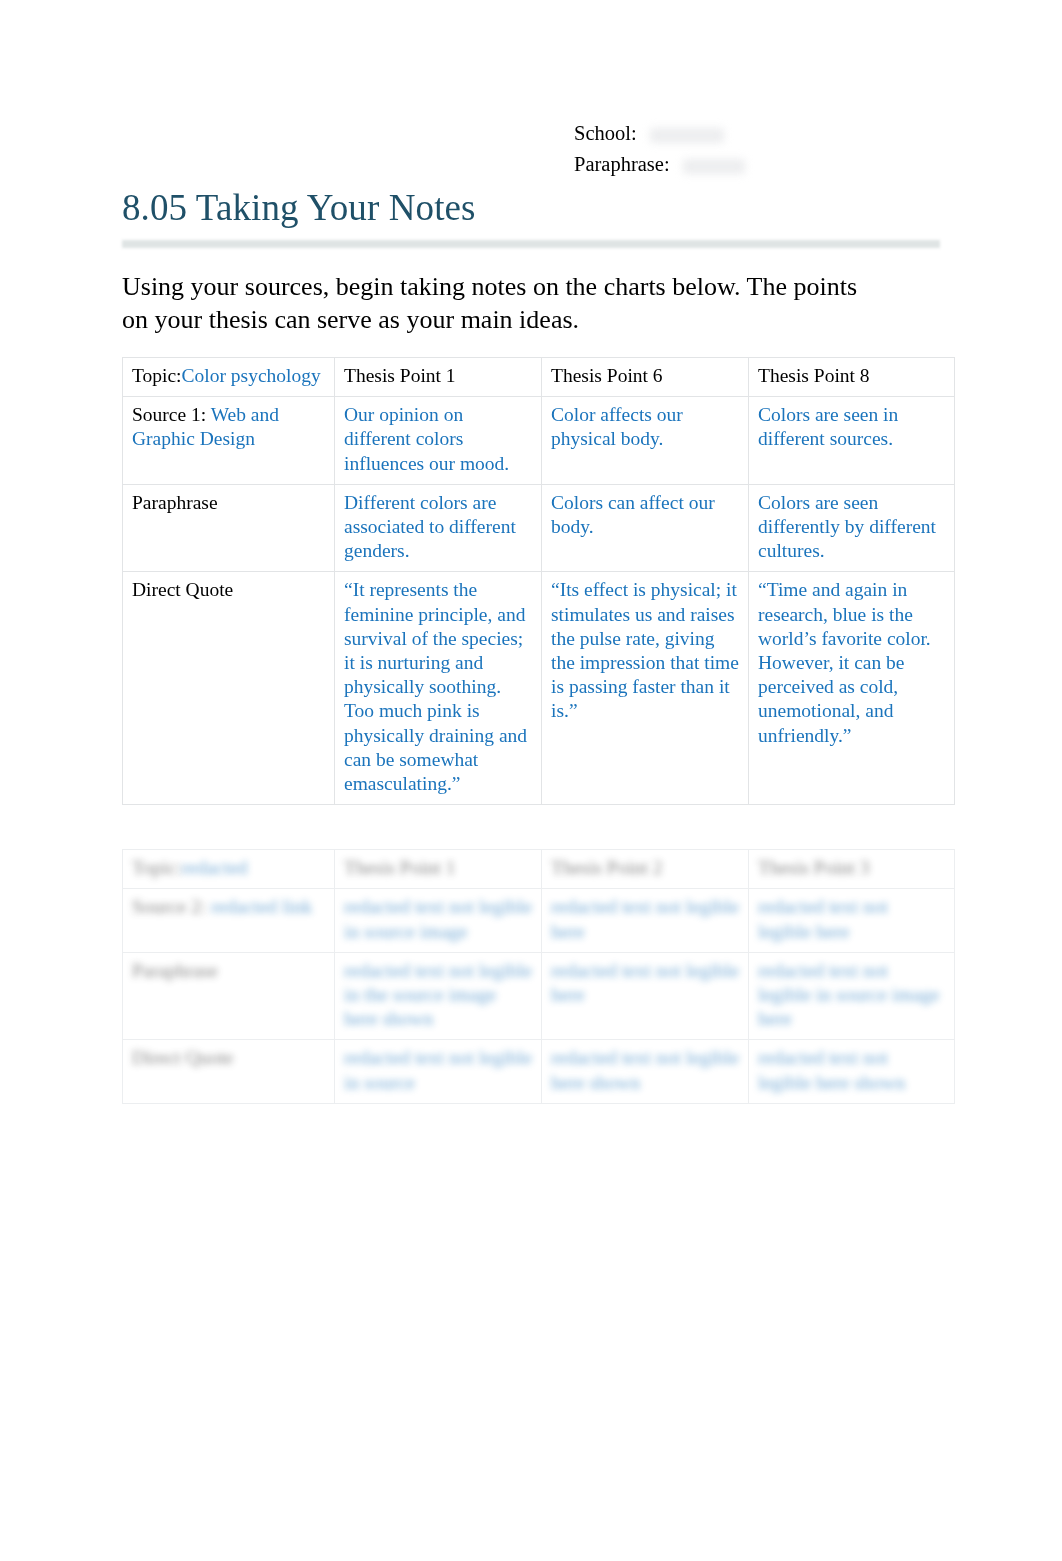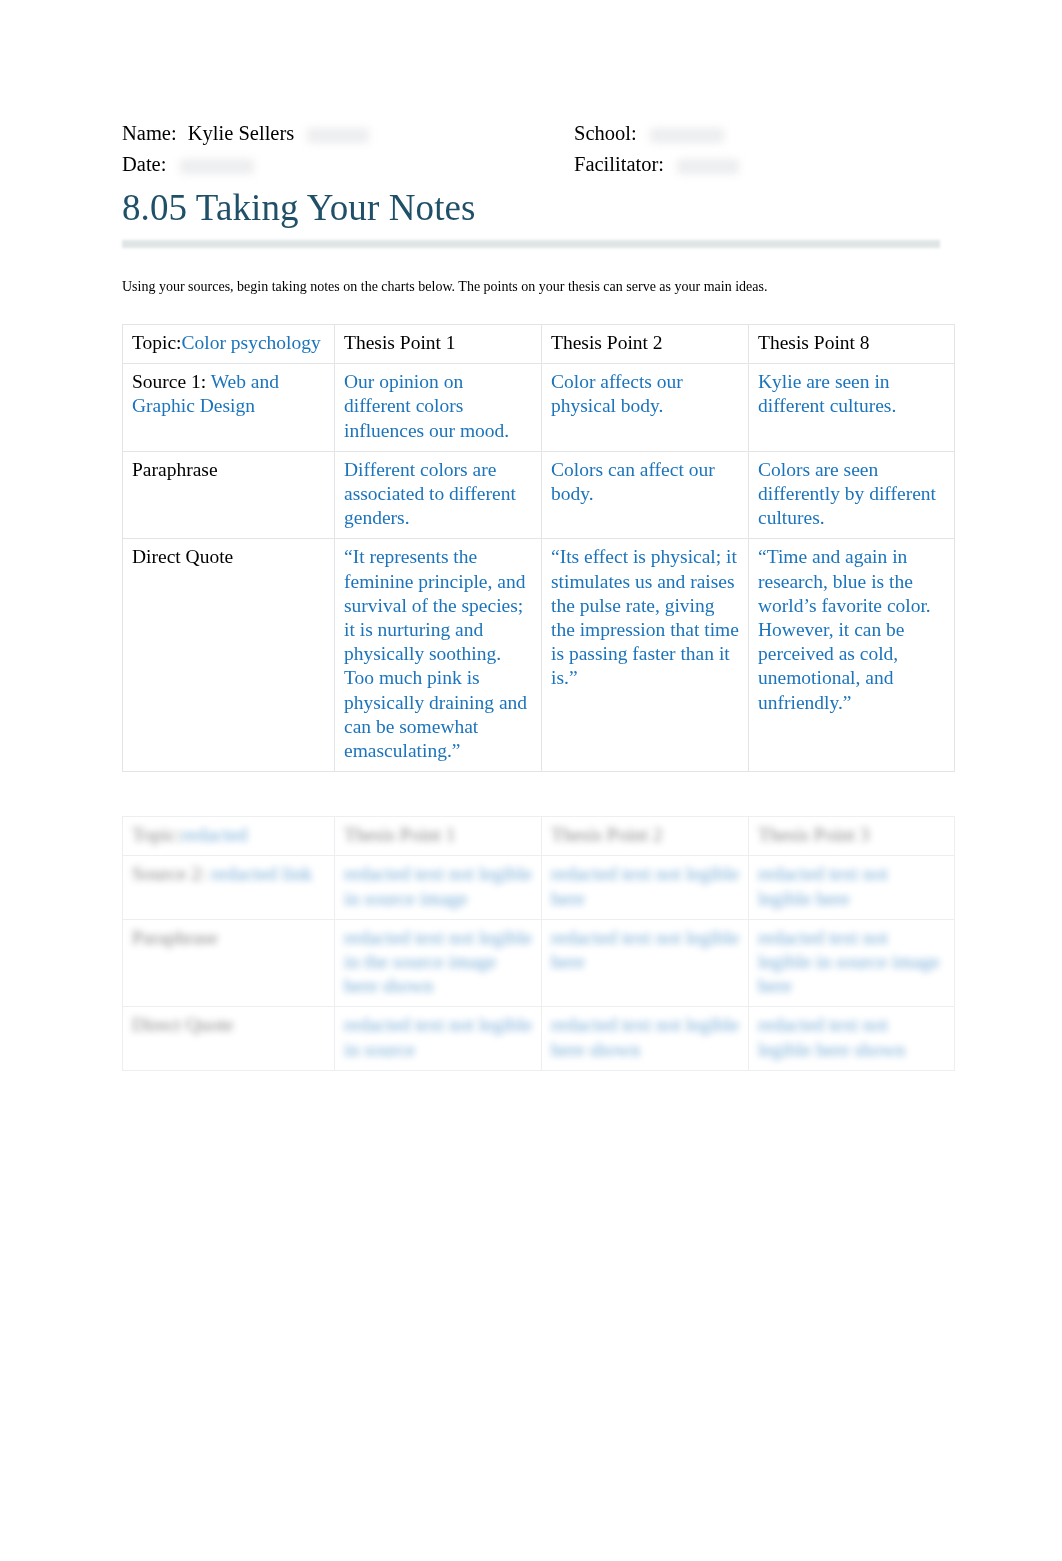--- a/index.html
+++ b/index.html
@@ -68,21 +68,21 @@
     margin-top: 10px;
     height: 8px;
     width: 818px;
     background: #dfe4e4;
     filter: blur(1.4px);
   }
 
   
   .intro {
     margin-top: 22px;
-    font-size: 14px;
+    font-size: 26px;
     line-height: 33px;
     color: #000;
     width: 760px;
   }
 
   
   .notes-table {
     border-collapse: collapse;
     table-layout: fixed;
     width: 832px;
@@ -123,38 +123,27 @@
   }
   .table2 td { border-color: #eceef0; }
 </style>
 </head>
 <body>
 
 <div class="page">
   <div class="content">
 
     <div class="meta">
-      <div class="meta-col-left">
-        <div class="meta-row">
-          <span class="meta-label">Name:</span>
-          <span class="meta-value">Kylie Sellers</span>
-          <span class="redacted w-small"></span>
-        </div>
-        <div class="meta-row">
-          <span class="meta-label">Date:</span>
-          <span class="redacted w-mid"></span>
-        </div>
-      </div>
       <div class="meta-col-right">
         <div class="meta-row">
           <span class="meta-label">School:</span>
           <span class="redacted w-mid"></span>
         </div>
         <div class="meta-row">
-          <span class="meta-label">Facilitator:</span>
+          <span class="meta-label">Paraphrase:</span>
           <span class="redacted w-small"></span>
         </div>
       </div>
     </div>
 
     <div class="doc-title">8.05 Taking Your Notes</div>
     <div class="title-rule"></div>
 
     <div class="intro">Using your sources, begin taking notes on the charts below. The points on your thesis can serve as your main ideas.</div>
 
@@ -164,31 +153,31 @@
           <col class="col-b">
           <col class="col-c">
           <col class="col-d">
       </colgroup>
       <tbody>
         <tr>
           <td>
             <span class="lbl">Topic:</span><span class="blue">Color psychology</span>
           </td>
           <td class="lbl">Thesis Point 1</td>
-          <td class="lbl">Thesis Point 2</td>
+          <td class="lbl">Thesis Point 6</td>
           <td class="lbl">Thesis Point 8</td>
         </tr>
 
         <tr>
           <td>
             <span class="lbl">Source 1: </span><span class="blue">Web and Graphic Design</span>
           </td>
           <td class="blue">Our opinion on different colors influences our mood.</td>
           <td class="blue">Color affects our physical body.</td>
-          <td class="blue">Kylie are seen in different cultures.</td>
+          <td class="blue">Colors are seen in different sources.</td>
         </tr>
 
         <tr>
           <td class="lbl">Paraphrase</td>
           <td class="blue">Different colors are associated to different genders.</td>
           <td class="blue">Colors can affect our body.</td>
           <td class="blue">Colors are seen differently by different cultures.</td>
         </tr>
 
         <tr>

